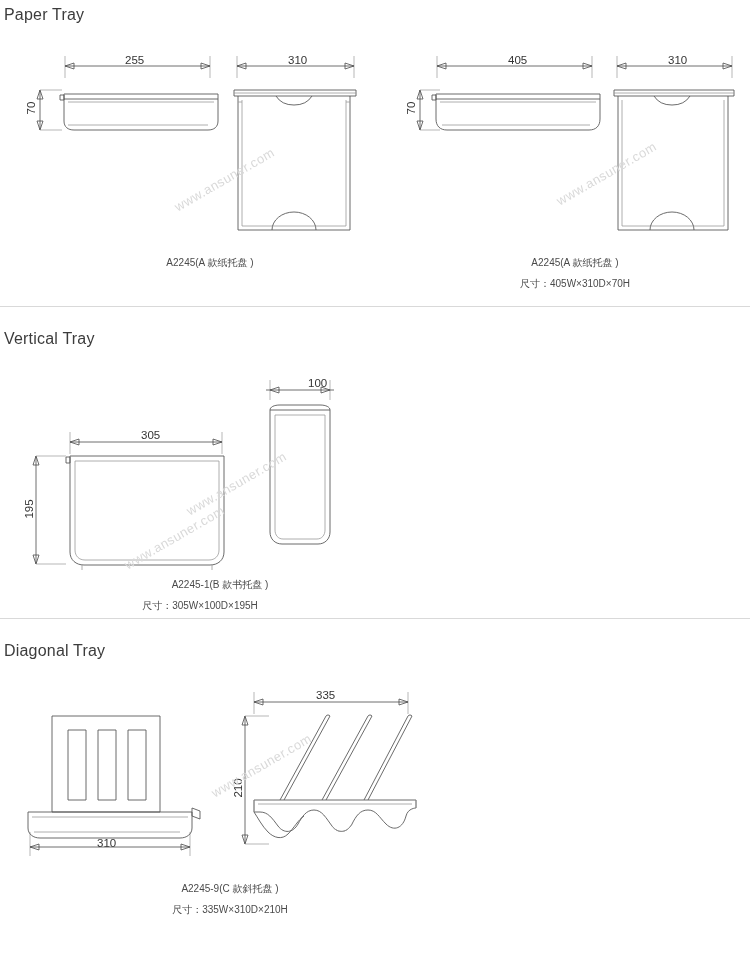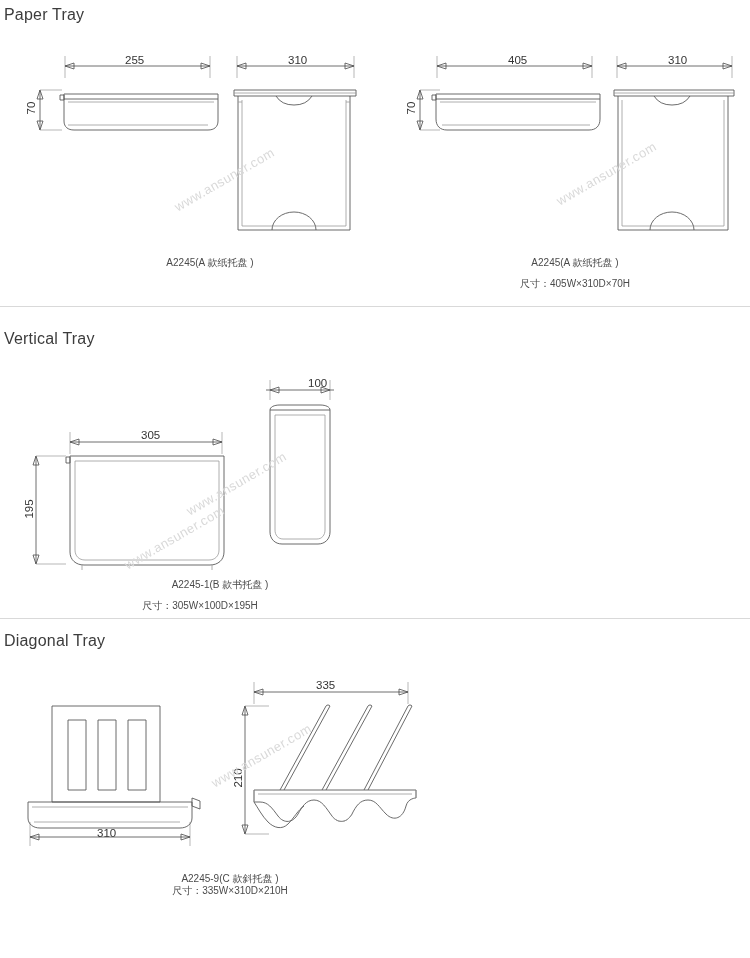--- a/index.html
+++ b/index.html
@@ -234,21 +234,21 @@
     <div class="wm" style="left:180px; top:128px;">www.ansuner.com</div>
 
     <div class="caption" style="left:0; width:400px; top:230px;margin-left:20px;">A2245-1(B 款书托盘 )</div>
     <div class="caption sub" style="left:0; width:400px; top:251px;">尺寸：305W×100D×195H</div>
   </div>
 
   <div class="divider" style="position:absolute; top:310px;"></div>
 </div>
 
 <div class="section" style="height:330px;">
-  <div class="section-title" style="padding-top:12px;">Diagonal Tray</div>
+  <div class="section-title" style="padding-top:22px;">Diagonal Tray</div>
 
   <div class="stage" style="height:280px;">
 
     <div class="dim-label" style="left:313px; top:29px;">335</div>
     <svg style="position:absolute; left:248px; top:32px;" width="170" height="20">
       <line class="ext" x1="6" y1="0" x2="6" y2="22"></line>
       <line class="ext" x1="160" y1="0" x2="160" y2="22"></line>
       <line class="dimline" x1="6" y1="10" x2="160" y2="10"></line>
       <path class="dimline" d="M6 10 L15 7 L15 13 Z" fill="#4a4a4a"></path>
       <path class="dimline" d="M160 10 L151 7 L151 13 Z" fill="#4a4a4a"></path>
@@ -305,15 +305,15 @@
       <path class="ln-l" d="M168 88 L168 96"></path>
       <path class="ln-l" d="M10 92 L164 92"></path>
 
       <path class="ln" d="M6 100 C10 106 14 114 20 120 C26 126 34 128 40 122 C46 116 50 108 56 104"></path>
       <path class="ln-l" d="M84 114 C90 122 99 121 104 112"></path>
     </svg>
 
     <div class="wm" style="left:205px; top:98px;">www.ansuner.com</div>
 
     <div class="caption" style="left:20px; width:420px; top:222px;">A2245-9(C 款斜托盘 )</div>
-    <div class="caption sub" style="left:20px; width:420px; top:234px;">尺寸：335W×310D×210H</div>
+    <div class="caption sub" style="left:20px; width:420px; top:243px;">尺寸：335W×310D×210H</div>
   </div>
 </div>
 
 </body></html>

